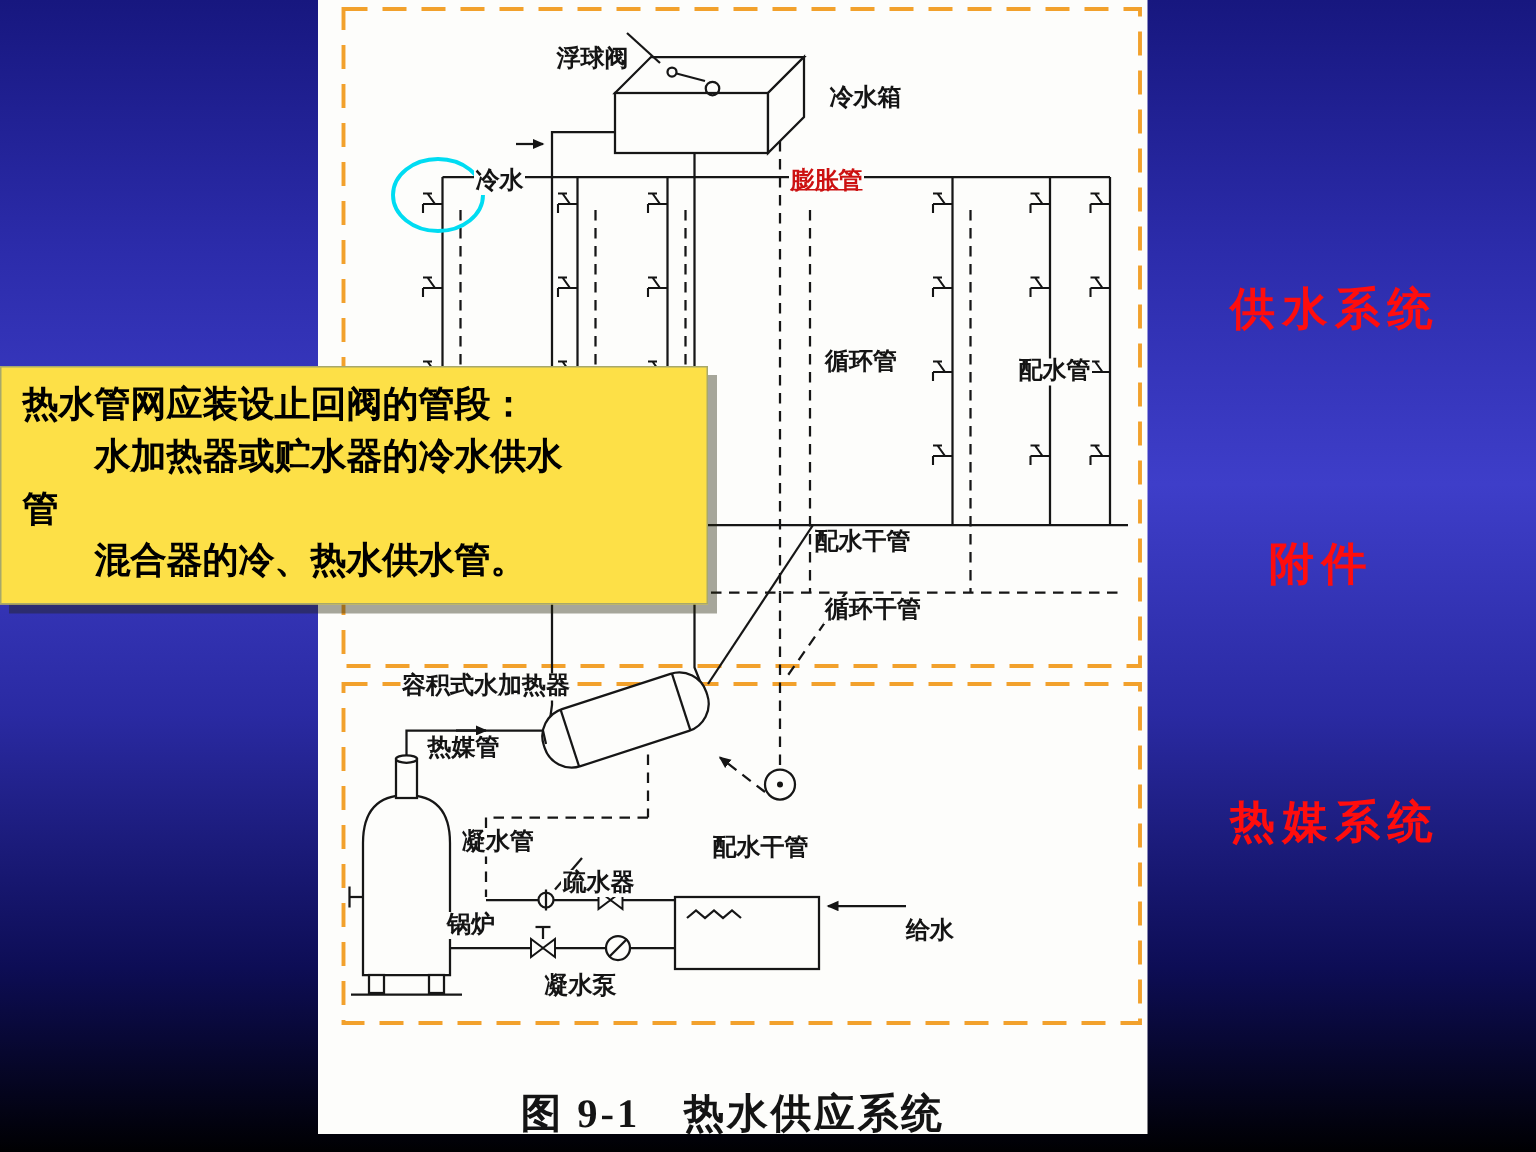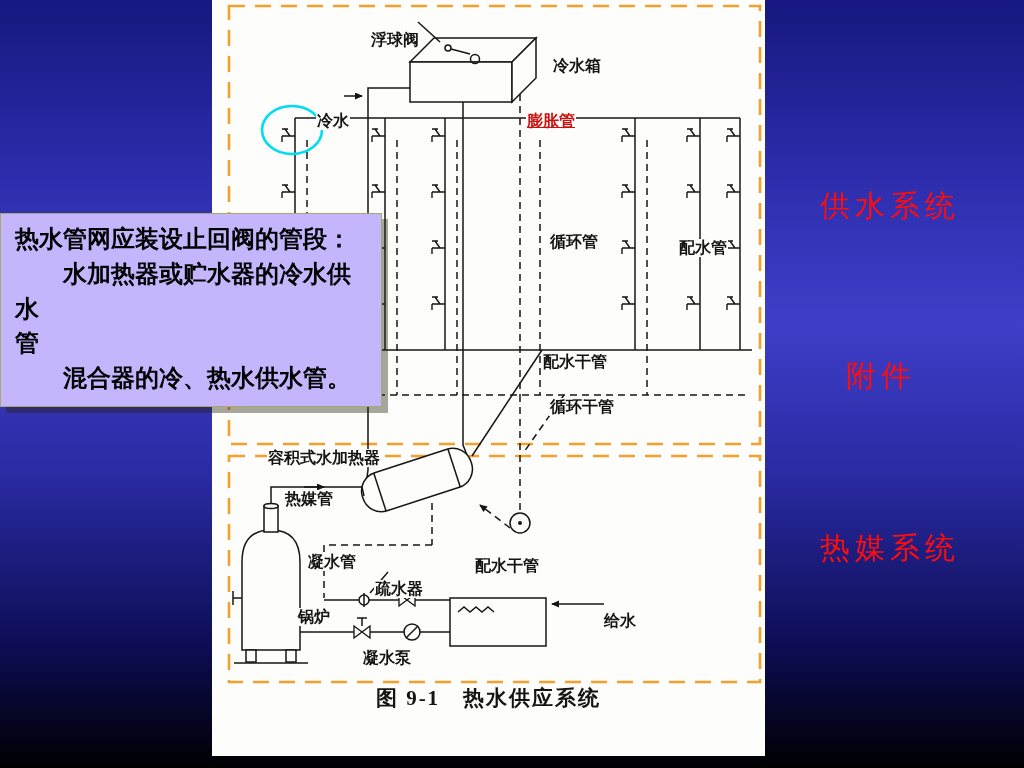--- a/index.html
+++ b/index.html
@@ -14,30 +14,30 @@
     background:#fdfdfb;
   }
   .panel svg { position:absolute; left:0; top:0; width:553px; height:756px; }
   .obox { fill:none; stroke:#f2a12c; stroke-width:2.6; stroke-dasharray:16 10; }
   .dlabel {
     position:absolute; font-weight:bold; font-size:16px; line-height:1.15;
     color:#141414; background:#fdfdfb; padding:0 1px; white-space:nowrap;margin-top:26px;
   }
   .dlabel.red { color:#cc1111;text-decoration:underline; }
   .caption {
-    position:absolute; left:0; width:100%; top:684px; text-align:center;
-    font-size:21px; font-weight:bold; color:#141414; letter-spacing:2px;
+    position:absolute; left:0; width:100%; top:724px; text-align:center;
+    font-size:27px; font-weight:bold; color:#141414; letter-spacing:2px;
   }
   .side-label {
-    position:absolute; font-size:30px; font-weight:normal; color:#ff0d0d;
+    position:absolute; font-size:30px; font-weight:bold; color:#ff0d0d;
     letter-spacing:5px; white-space:nowrap;
   }
   .callout {
-    position:absolute; left:0; top:213px; width:382px; z-index:5;
-    background:#c4b5fd; border:1px solid #a8a86a;
+    position:absolute; left:0; top:244px; width:472px; z-index:5;
+    background:#fde047; border:1px solid #a8a86a;
     box-shadow:6px 6px 0 rgba(35,35,10,0.40);
     padding:8px 10px 10px 14px;
     font-size:24px; font-weight:bold; color:#000; line-height:1.45;
   }
   .callout div { white-space:pre-wrap; }
 </style>
 </head>
 <body>
 
 <div class="panel">

